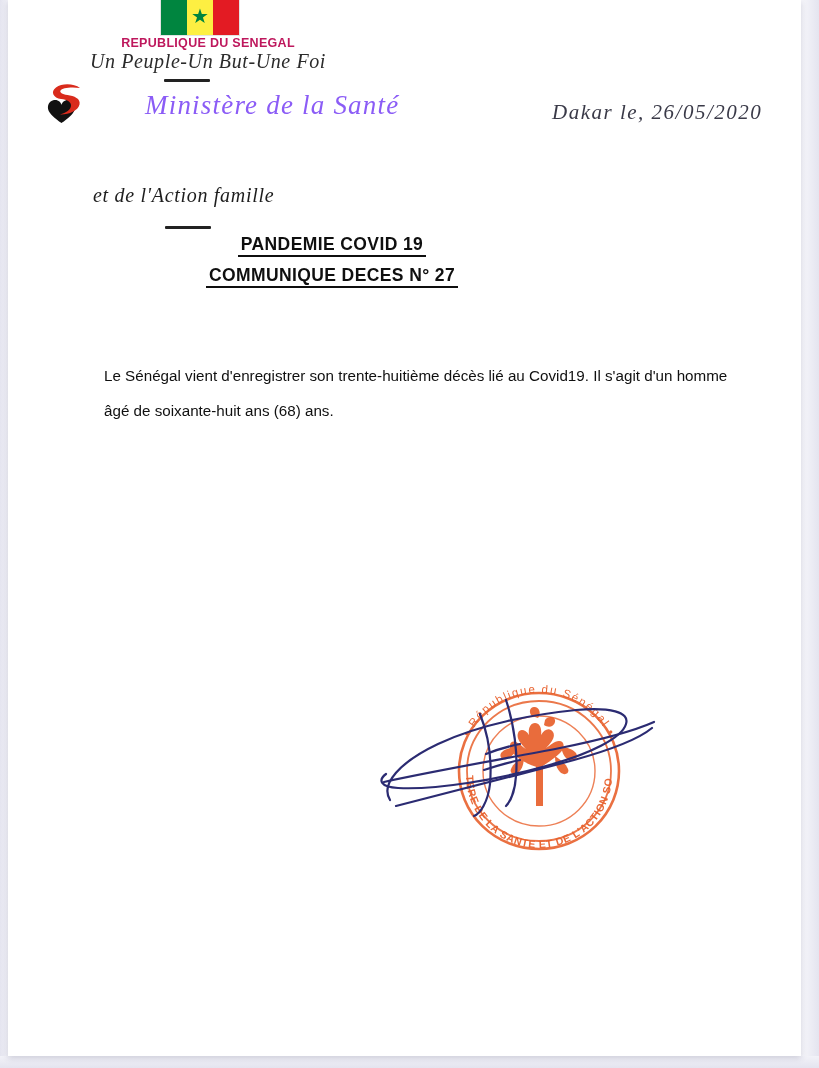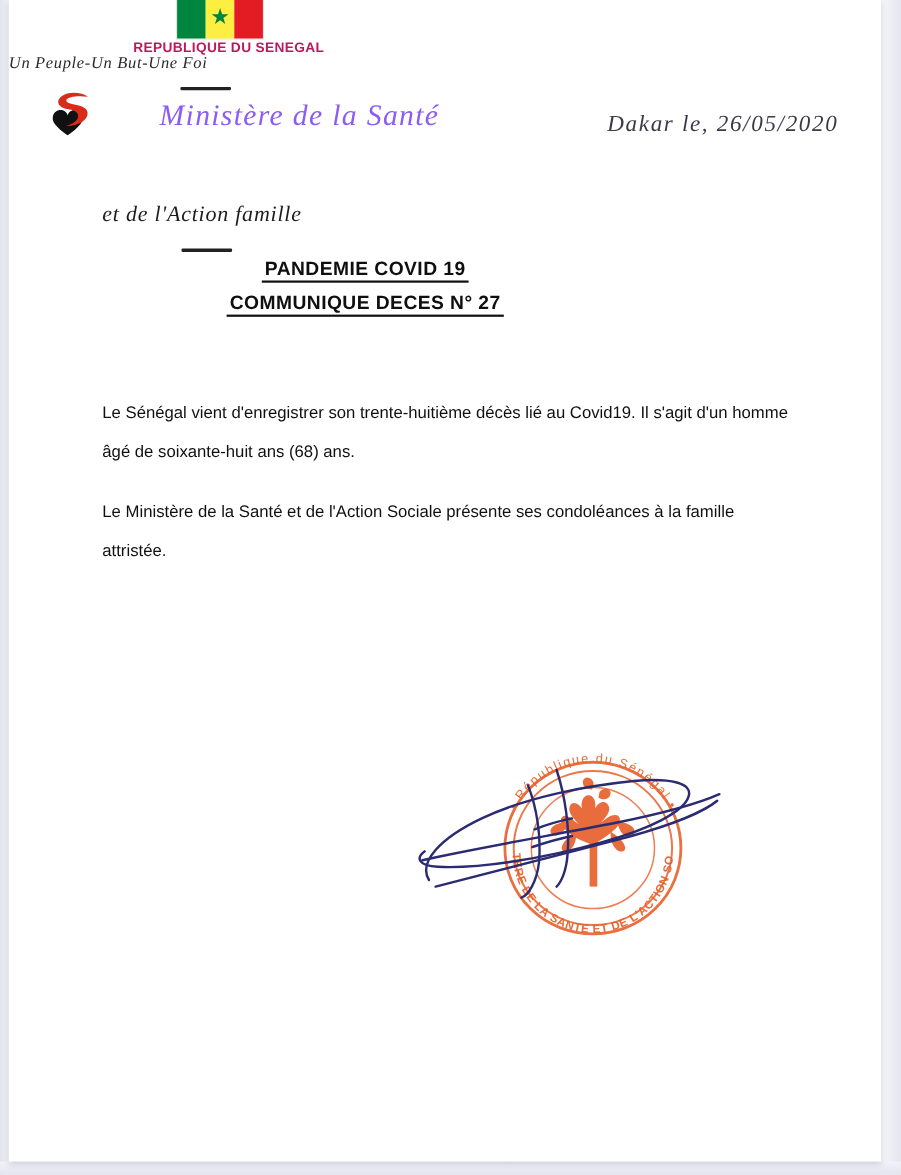--- a/index.html
+++ b/index.html
@@ -87,24 +87,24 @@
     font-family: "Liberation Sans", sans-serif;
     font-weight: bold;
     font-size: 12.5px;
     letter-spacing: 0.3px;
     color: #be185d;
   }
   .motto-line {
     position: absolute;
     left: 0; top: 50px;
     width: 400px;
-    text-align: left;
+    text-align: center;
     font-family: "Liberation Serif", "DejaVu Serif", serif;
     font-style: italic;
-    font-size: 15px;
+    font-size: 20px;
     color: #2b2b2b;
     letter-spacing: 0.6px;
   }
 
   .rule-short {
     position: absolute;
     width: 46px;
     height: 3px;
     background: #222;
     border-radius: 1px;
@@ -170,21 +170,21 @@
   .doc-title span {
     border-bottom: 2px solid #0f0f0f;
     padding: 0 3px 1px 3px;
   }
   .title-1 { top: 234px; }
   .title-2 { top: 265px; }
 
   
   #body-copy {
     position: absolute;
-    left: 85px;
+    left: 96px;
     top: 358px;
     width: 625px;
   }
   .para {
     font-family: "Liberation Sans", sans-serif;
     font-size: 15.2px;
     line-height: 35px;
     color: #101010;
     margin: 0 0 20px 0;
     text-align: left;
@@ -253,21 +253,20 @@
 
     <div class="doc-title title-1">
       <span>PANDEMIE COVID 19</span>
     </div>
     <div class="doc-title title-2">
       <span>COMMUNIQUE DECES N° 27</span>
     </div>
 
     <div id="body-copy">
       <p class="para">Le Sénégal vient d'enregistrer son trente-huitième décès lié au Covid19. Il s'agit d'un homme âgé de soixante-huit ans (68) ans.</p>
-      <p class="para">Le Ministère de la Santé et de l'Action Sociale présente ses condoléances à la famille attristée.</p>
     </div>
 
     <div id="stamp-area">
 
       <svg id="stamp-svg" width="300" height="190" viewBox="0 0 300 190">
         <defs>
           <path id="arcTop" d="M 93 95 A 78 78 0 0 1 249 95" fill="none"></path>
           <path id="arcBottom" d="M 98 99 A 73 73 0 0 0 244 99" fill="none"></path>
         </defs>
 

